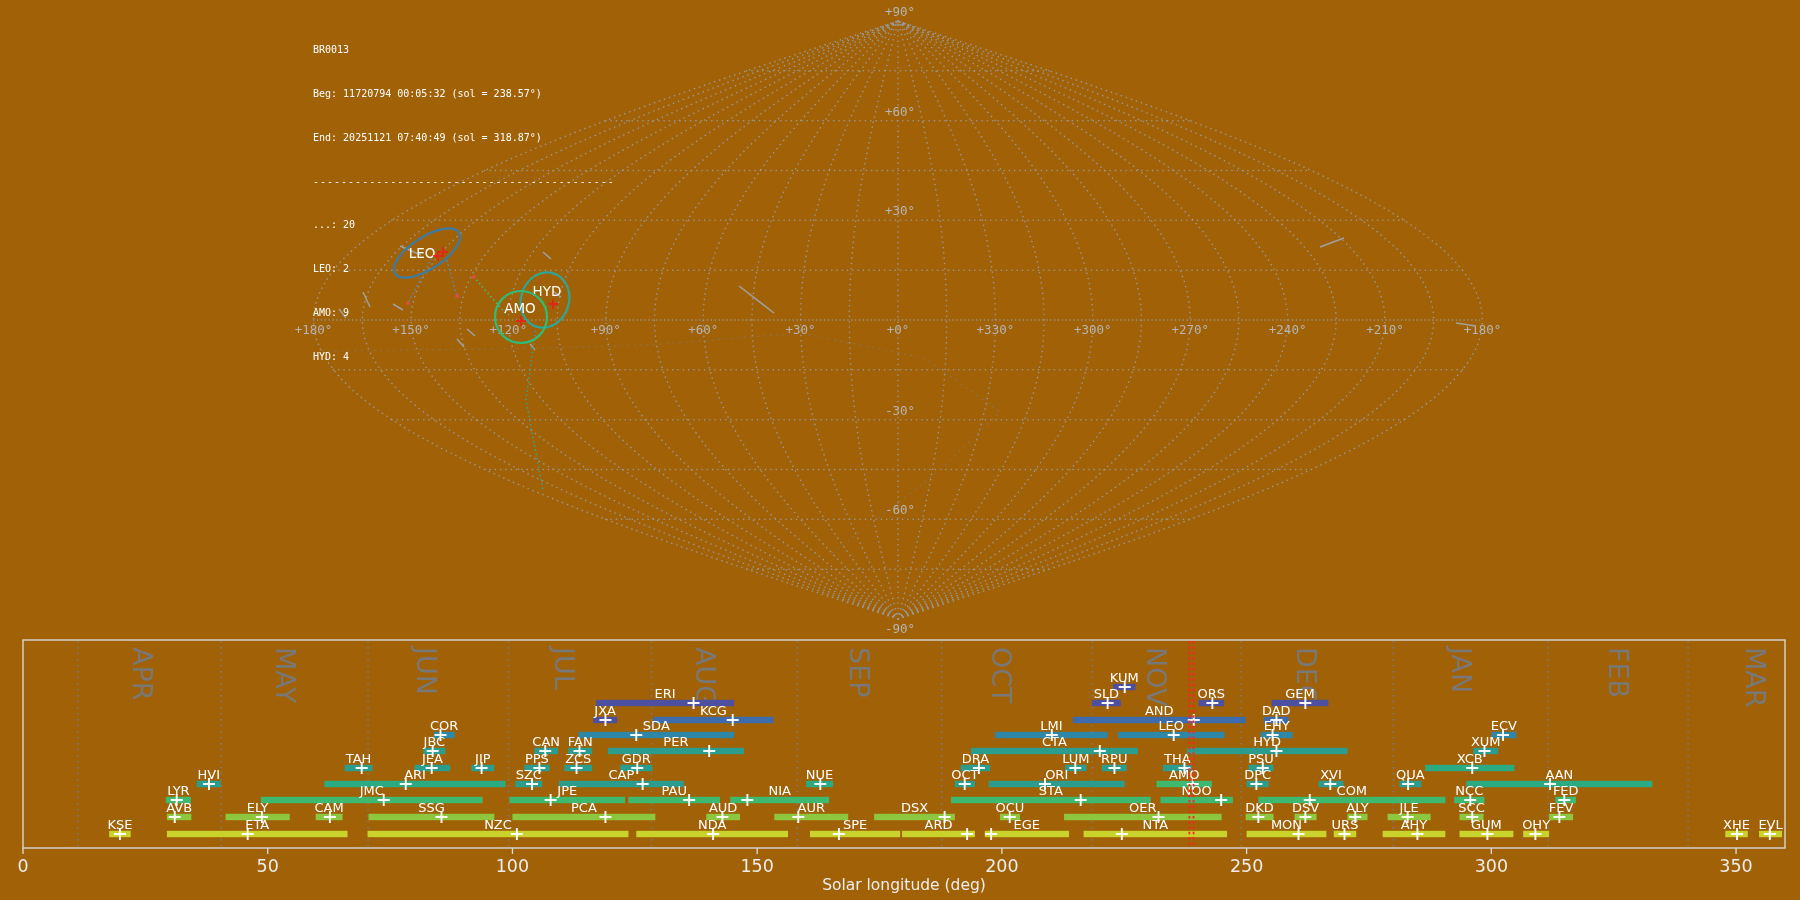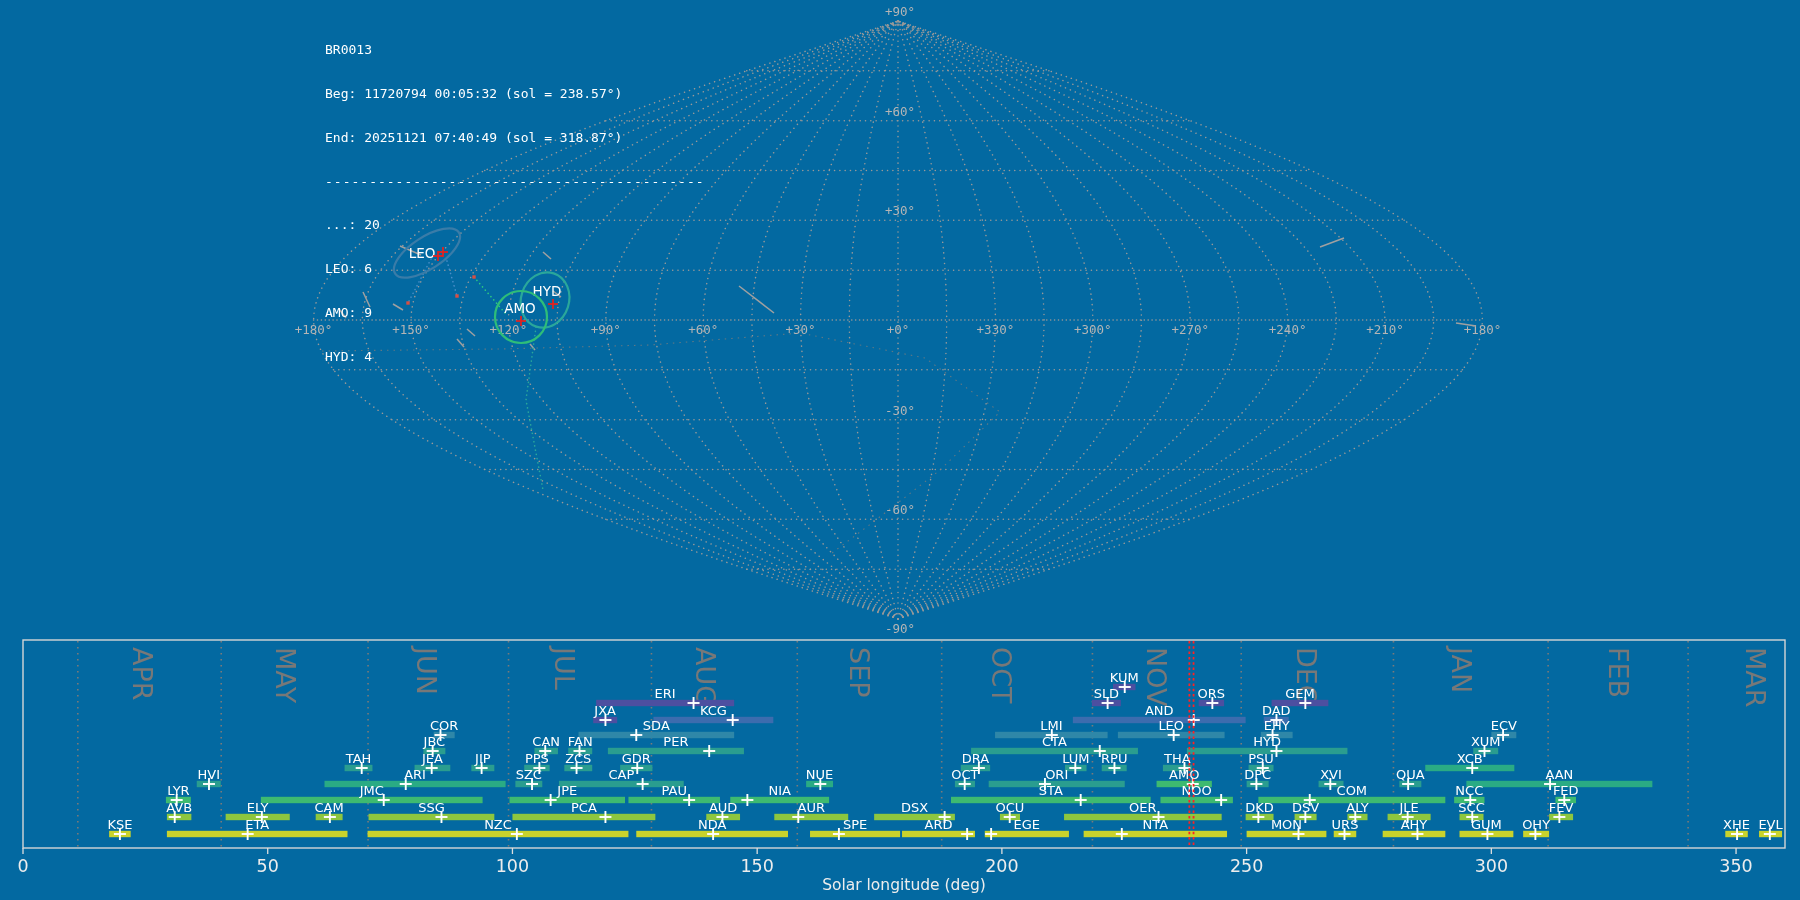--- a/index.html
+++ b/index.html
@@ -1,21 +1,21 @@
 <!DOCTYPE html>
 <html><head>
 <meta charset="utf-8">
 <style>
   html,body{margin:0;padding:0;background:#000;width:1800px;height:900px;overflow:hidden;}
-  .stage{position:relative;width:1800px;height:900px;background:#0369a1;
+  .stage{position:relative;width:1800px;height:900px;background:#a16207;
          font-family:"DejaVu Sans",sans-serif;}
   svg{position:absolute;left:0;top:0;}
   .info{position:absolute;left:313px;top:14px;color:#fff;
         font-family:"DejaVu Sans Mono","Liberation Mono",monospace;
-        font-size:13px;line-height:14.6px;white-space:pre;margin-left:12px;}
+        font-size:10px;line-height:14.6px;white-space:pre;}
   .info .sep{letter-spacing:1px;}
 </style>
 </head>
 <body>
 
 <div class="stage">
   <svg id="plot" width="1800" height="900" viewBox="0 0 1800 900">
       <g>
         <line stroke="#999999" stroke-width="1.5" fill="none" stroke-dasharray="0.1 5.2" stroke-linecap="round" x1="746.7306208993807" y1="569.15" x2="1049.2693791006193" y2="569.15"></line>
         <line stroke="#999999" stroke-width="1.5" fill="none" stroke-dasharray="0.1 5.2" stroke-linecap="round" x1="605.77" y1="519.3199999999999" x2="1190.23" y2="519.3199999999999"></line>
@@ -681,17 +681,17 @@
         <text x="1736.0555555555554" y="872" fill="#ededed" font-size="17.5" text-anchor="middle" font-family="&quot;DejaVu Sans&quot;,sans-serif">350</text>
         <text x="904" y="890" fill="#ededed" font-size="15.5" text-anchor="middle" font-family="&quot;DejaVu Sans&quot;,sans-serif">Solar longitude (deg)</text>
       </g>
     </svg>
   <div class="info">
     <div>BR0013</div>
     <div>Beg: 11720794 00:05:32 (sol = 238.57°)</div>
     <div>End: 20251121 07:40:49 (sol = 318.87°)</div>
     <div class="sep">-------------------------------------------</div>
     <div>...: 20</div>
-    <div>LEO: 6</div>
+    <div>LEO: 2</div>
     <div>AMO: 9</div>
     <div>HYD: 4</div>
   </div>
 </div>
 
 </body></html>

